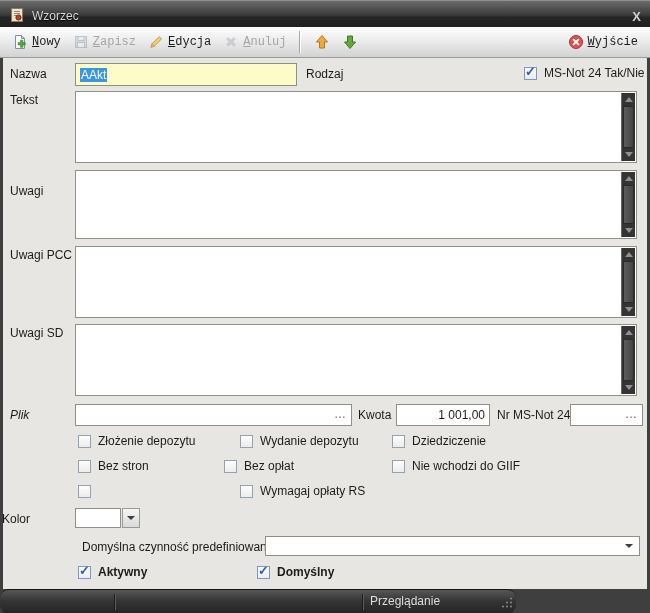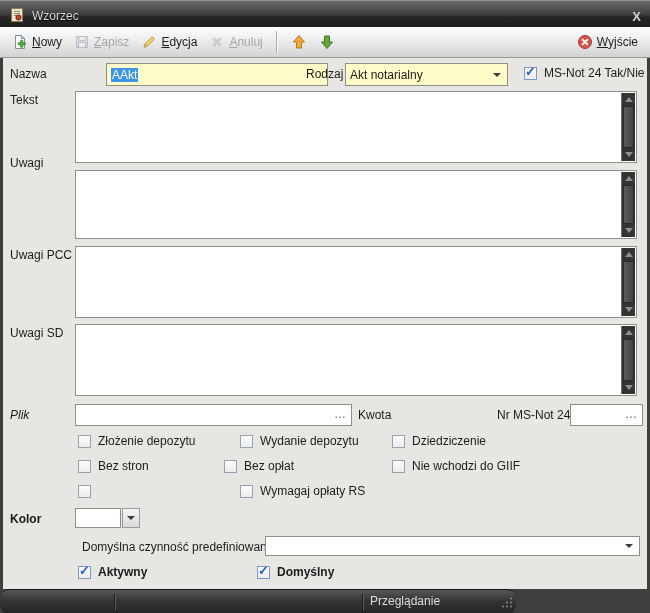--- a/index.html
+++ b/index.html
@@ -7,21 +7,21 @@
           font-family:"Liberation Sans",sans-serif;font-size:12px;color:#1c1c1c;}
   
   .titlebar{position:absolute;left:0;top:0;width:650px;height:27px;box-sizing:border-box;
             background:linear-gradient(#6b6b6b,#3c3c3c 45%,#262626 55%,#1d1d1d);
             border-top:1px solid #8f8f8f;display:flex;align-items:center;padding:15px 9px;}
   .title{color:#d8d8d8;margin-left:7px;text-shadow:0 1px 1px #000;}
   .close{margin-left:auto;color:#cfcfcf;font-weight:bold;font-size:13px;line-height:1;}
   
   .toolbar{position:absolute;left:0;top:27px;width:650px;height:31px;box-sizing:border-box;
            background:linear-gradient(#fefefe,#ececec 45%,#d3d3d3);
-           border-bottom:1px solid #999;display:flex;align-items:center;padding:0 6px;}
+           border-bottom:1px solid #999;display:flex;align-items:center;padding:0 6px;font-family:Liberation Mono, monospace;}
   .tbtn{display:flex;align-items:center;gap:4px;padding:2px 6px;white-space:nowrap;}
   .tbtn svg{display:block;}
   .accel{text-decoration:underline;}
   .tbtn.disabled{color:#a6a6a6;}
   .tb-sep{width:1px;height:22px;background:#a8a8a8;border-right:1px solid #fff;margin:0 7px;}
   .spacer{flex:1;}
   
   .form-bg{position:absolute;left:3px;top:58px;width:644px;height:531px;background:#e7e6e2;}
   .flabel{position:absolute;color:#1c1c1c;white-space:nowrap;}
   .field{position:absolute;background:#fff;border:1px solid #8f8f86;box-sizing:border-box;
@@ -137,46 +137,42 @@
             <path d="M5.6 5.6l4.8 4.8M10.4 5.6l-4.8 4.8" stroke="#fff" stroke-width="1.8" stroke-linecap="round"></path>
           </svg>
         </span>
       <span><span class="accel">W</span><span>yjście</span></span>
     </div>
   </div>
 
   <div class="form-bg"></div>
 
   <span class="flabel" style="left:10px;top:67px;">Nazwa</span>
-  <div class="field yellow" style="left:75px;top:63px;width:222px;height:23px;margin-left:31px;">
+  <div class="field yellow" style="left:75px;top:63px;width:222px;height:23px;">
     <span class="selection">AAkt</span>
   </div>
   <span class="flabel" style="left:306px;top:67px;">Rodzaj</span>
-  <div class="field yellow" style="left:345px;top:63px;width:163px;height:23px;">
-    <span>Akt notarialny</span>
-    <span class="dd-arrow"></span>
-  </div>
   <div class="cbitem" style="left:524px;top:66px;">
     <span class="cb" style="border-color:#7d98c8;">
         <span class="check">✓</span>
       </span>
     <span>MS-Not 24 Tak/Nie</span>
   </div>
 
   <span class="flabel" style="left:10px;top:93px;">Tekst</span>
   <div class="tarea" style="left:75px;top:91px;width:562px;height:72px;">
     <span></span>
     <div class="sb">
         <div class="sb-thumb"></div>
         <div class="sb-up"></div>
         <div class="sb-down"></div>
       </div>
   </div>
 
-  <span class="flabel" style="left:10px;top:156px;">Uwagi</span>
+  <span class="flabel" style="left:10px;top:184px;">Uwagi</span>
   <div class="tarea" style="left:75px;top:170px;width:562px;height:69px;">
     <span></span>
     <div class="sb">
         <div class="sb-thumb"></div>
         <div class="sb-up"></div>
         <div class="sb-down"></div>
       </div>
   </div>
 
   <span class="flabel" style="left:10px;top:248px;">Uwagi PCC</span>
@@ -198,20 +194,23 @@
         <div class="sb-down"></div>
       </div>
   </div>
 
   <span class="flabel" style="left:10px;top:408px;font-style:italic;">Plik</span>
   <div class="field" style="left:75px;top:404px;width:277px;height:22px;">
     <span></span>
     <span class="browse">…</span>
   </div>
   <span class="flabel" style="left:358px;top:408px;">Kwota</span>
+  <div class="field" style="left:396px;top:404px;width:94px;height:22px;">
+    <span class="num">1 001,00</span>
+  </div>
   <span class="flabel" style="left:497px;top:408px;">Nr MS-Not 24</span>
   <div class="field" style="left:570px;top:404px;width:73px;height:22px;">
     <span></span>
     <span class="browse">…</span>
   </div>
 
   <div class="cbitem" style="left:240px;top:434px;">
     <span class="cb"></span>
     <span>Wydanie depozytu</span>
   </div>
@@ -236,21 +235,21 @@
     <span>Nie wchodzi do GIIF</span>
   </div>
   <div class="cbitem" style="left:78px;top:484px;">
     <span class="cb"></span>
   </div>
   <div class="cbitem" style="left:240px;top:484px;">
     <span class="cb"></span>
     <span>Wymagaj opłaty RS</span>
   </div>
 
-  <span class="flabel" style="left:10px;top:512px;font-weight:bold;">Kolor</span>
+  <span class="flabel" style="left:2px;top:512px;">Kolor</span>
   <div class="field" style="left:75px;top:508px;width:46px;height:20px;">
     <span></span>
   </div>
   <div class="combo-btn" style="left:122px;top:508px;width:18px;height:20px;">
     <span class="dd-arrow" style="right:4px;"></span>
   </div>
 
   <span class="flabel" style="left:82px;top:540px;">Domyślna czynność predefiniowana</span>
   <div class="field" style="left:265px;top:536px;width:375px;height:20px;">
     <span></span>

